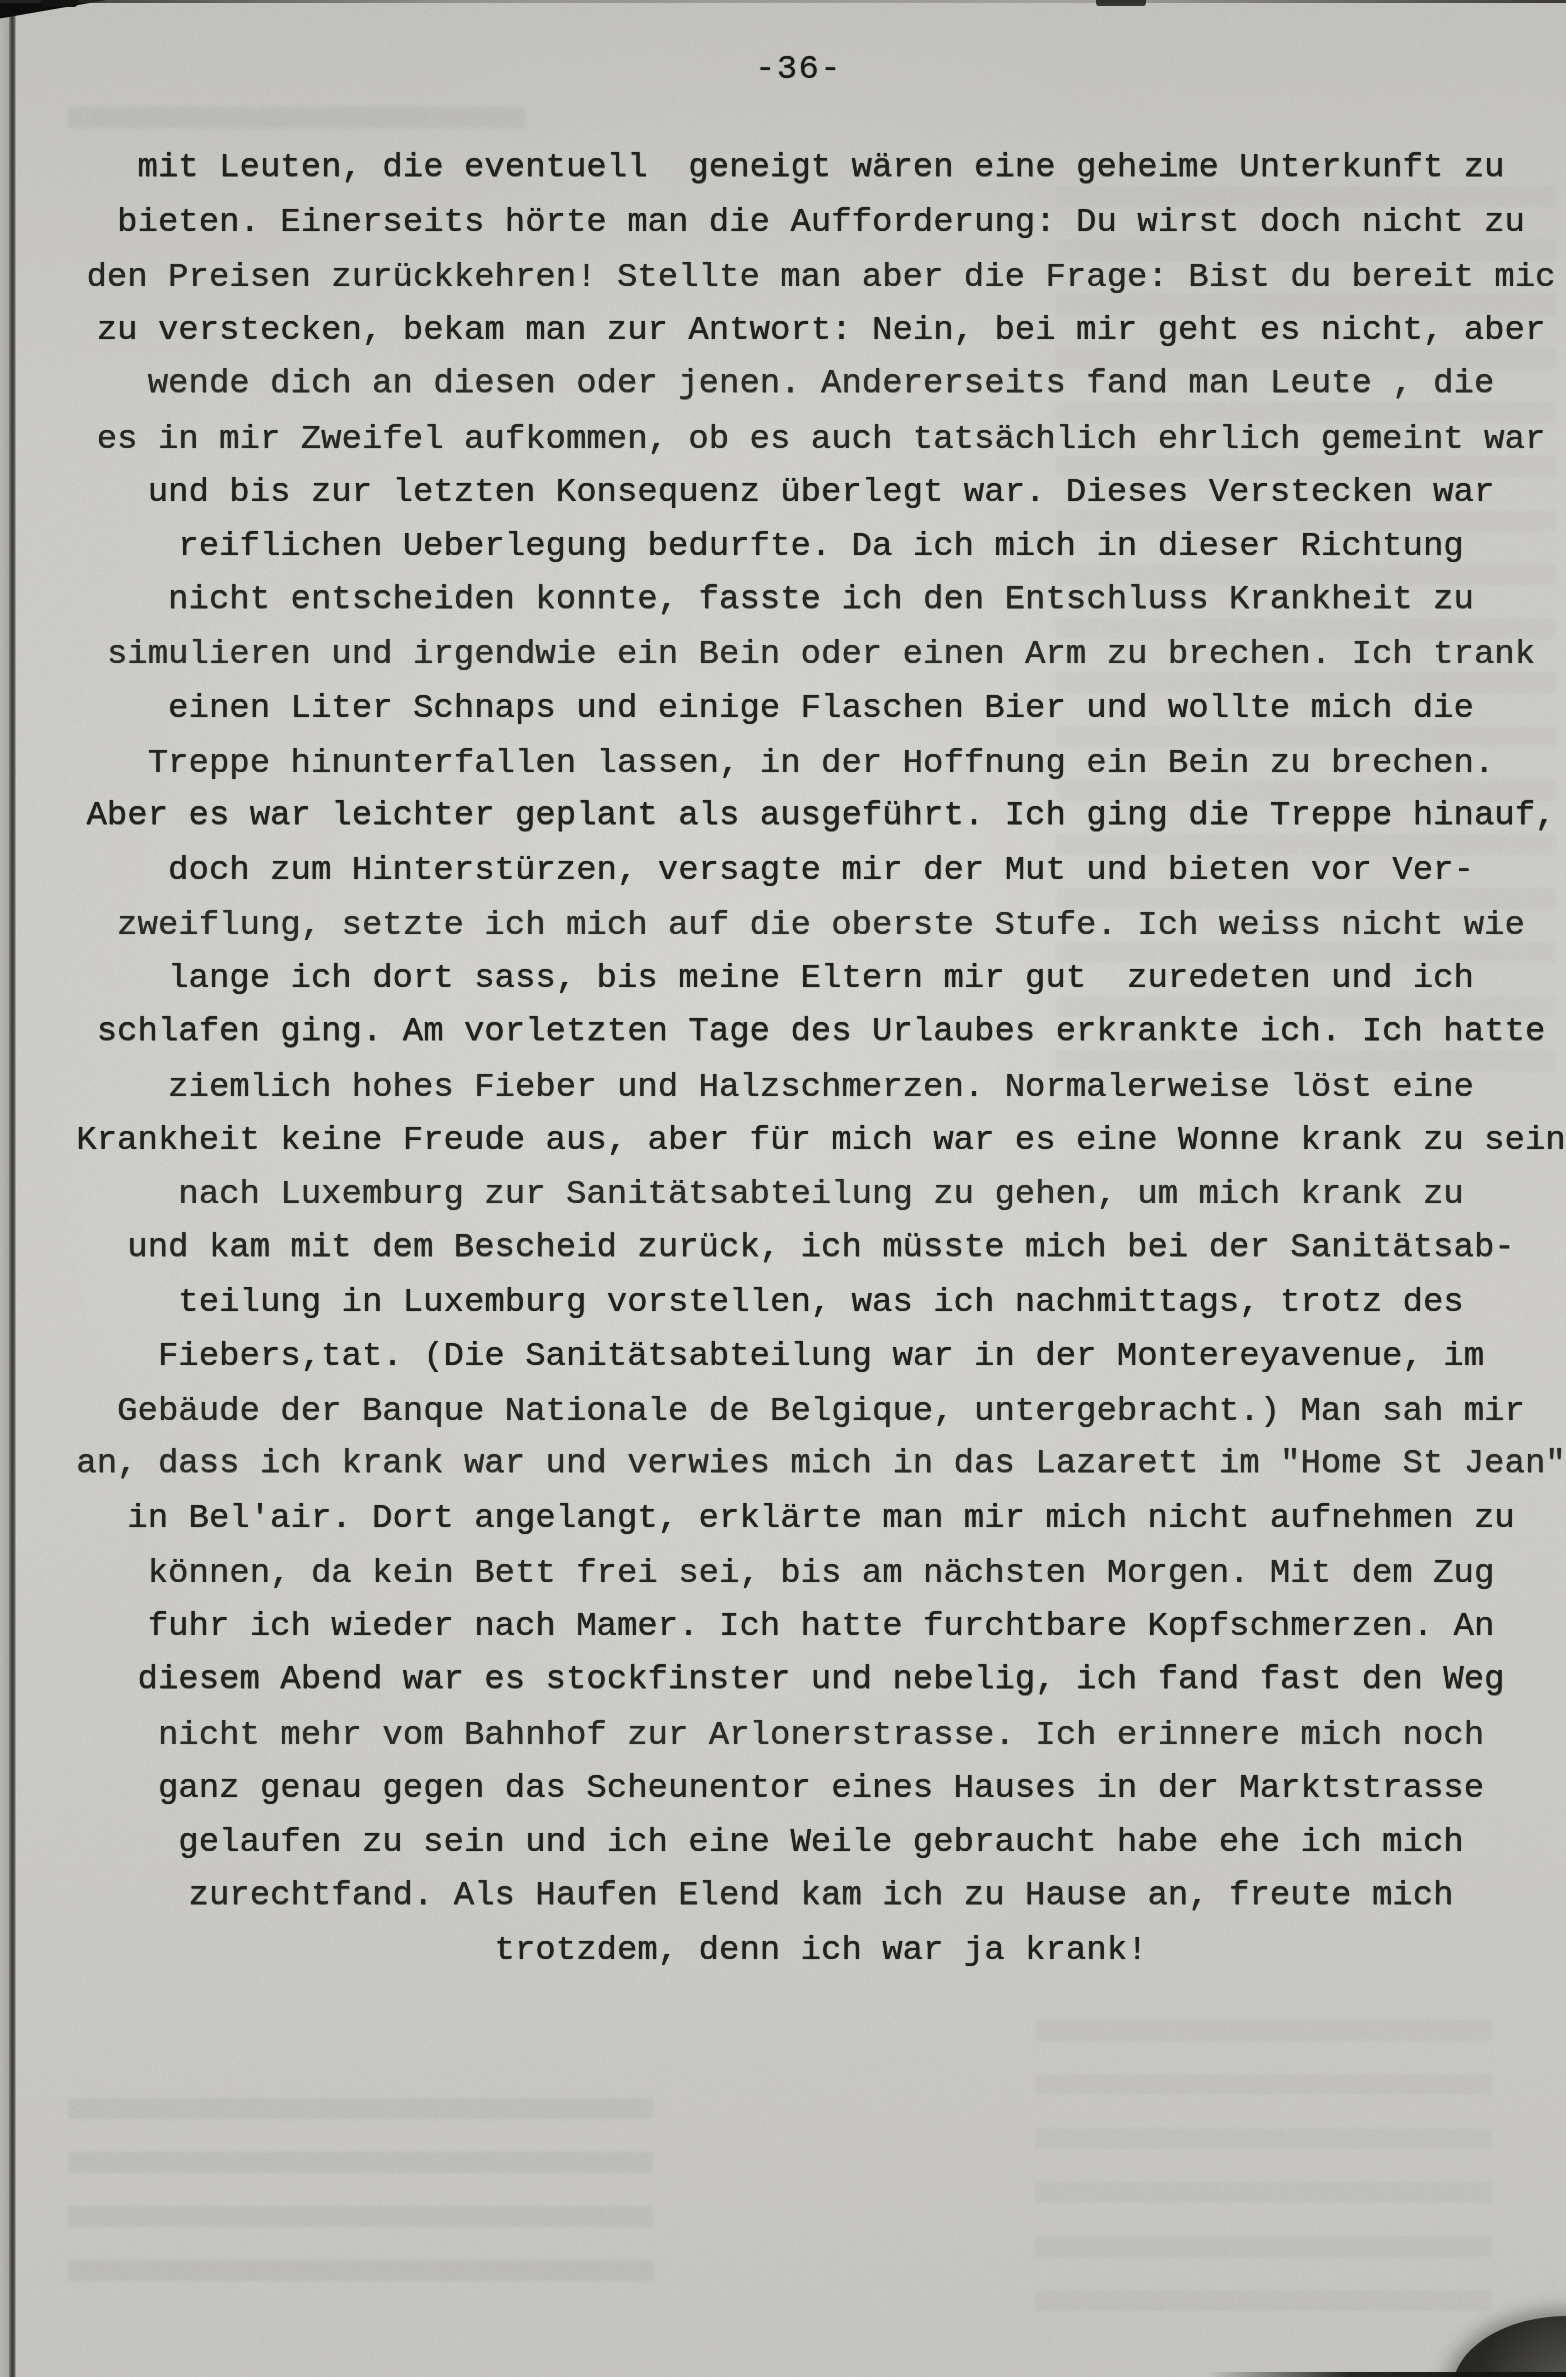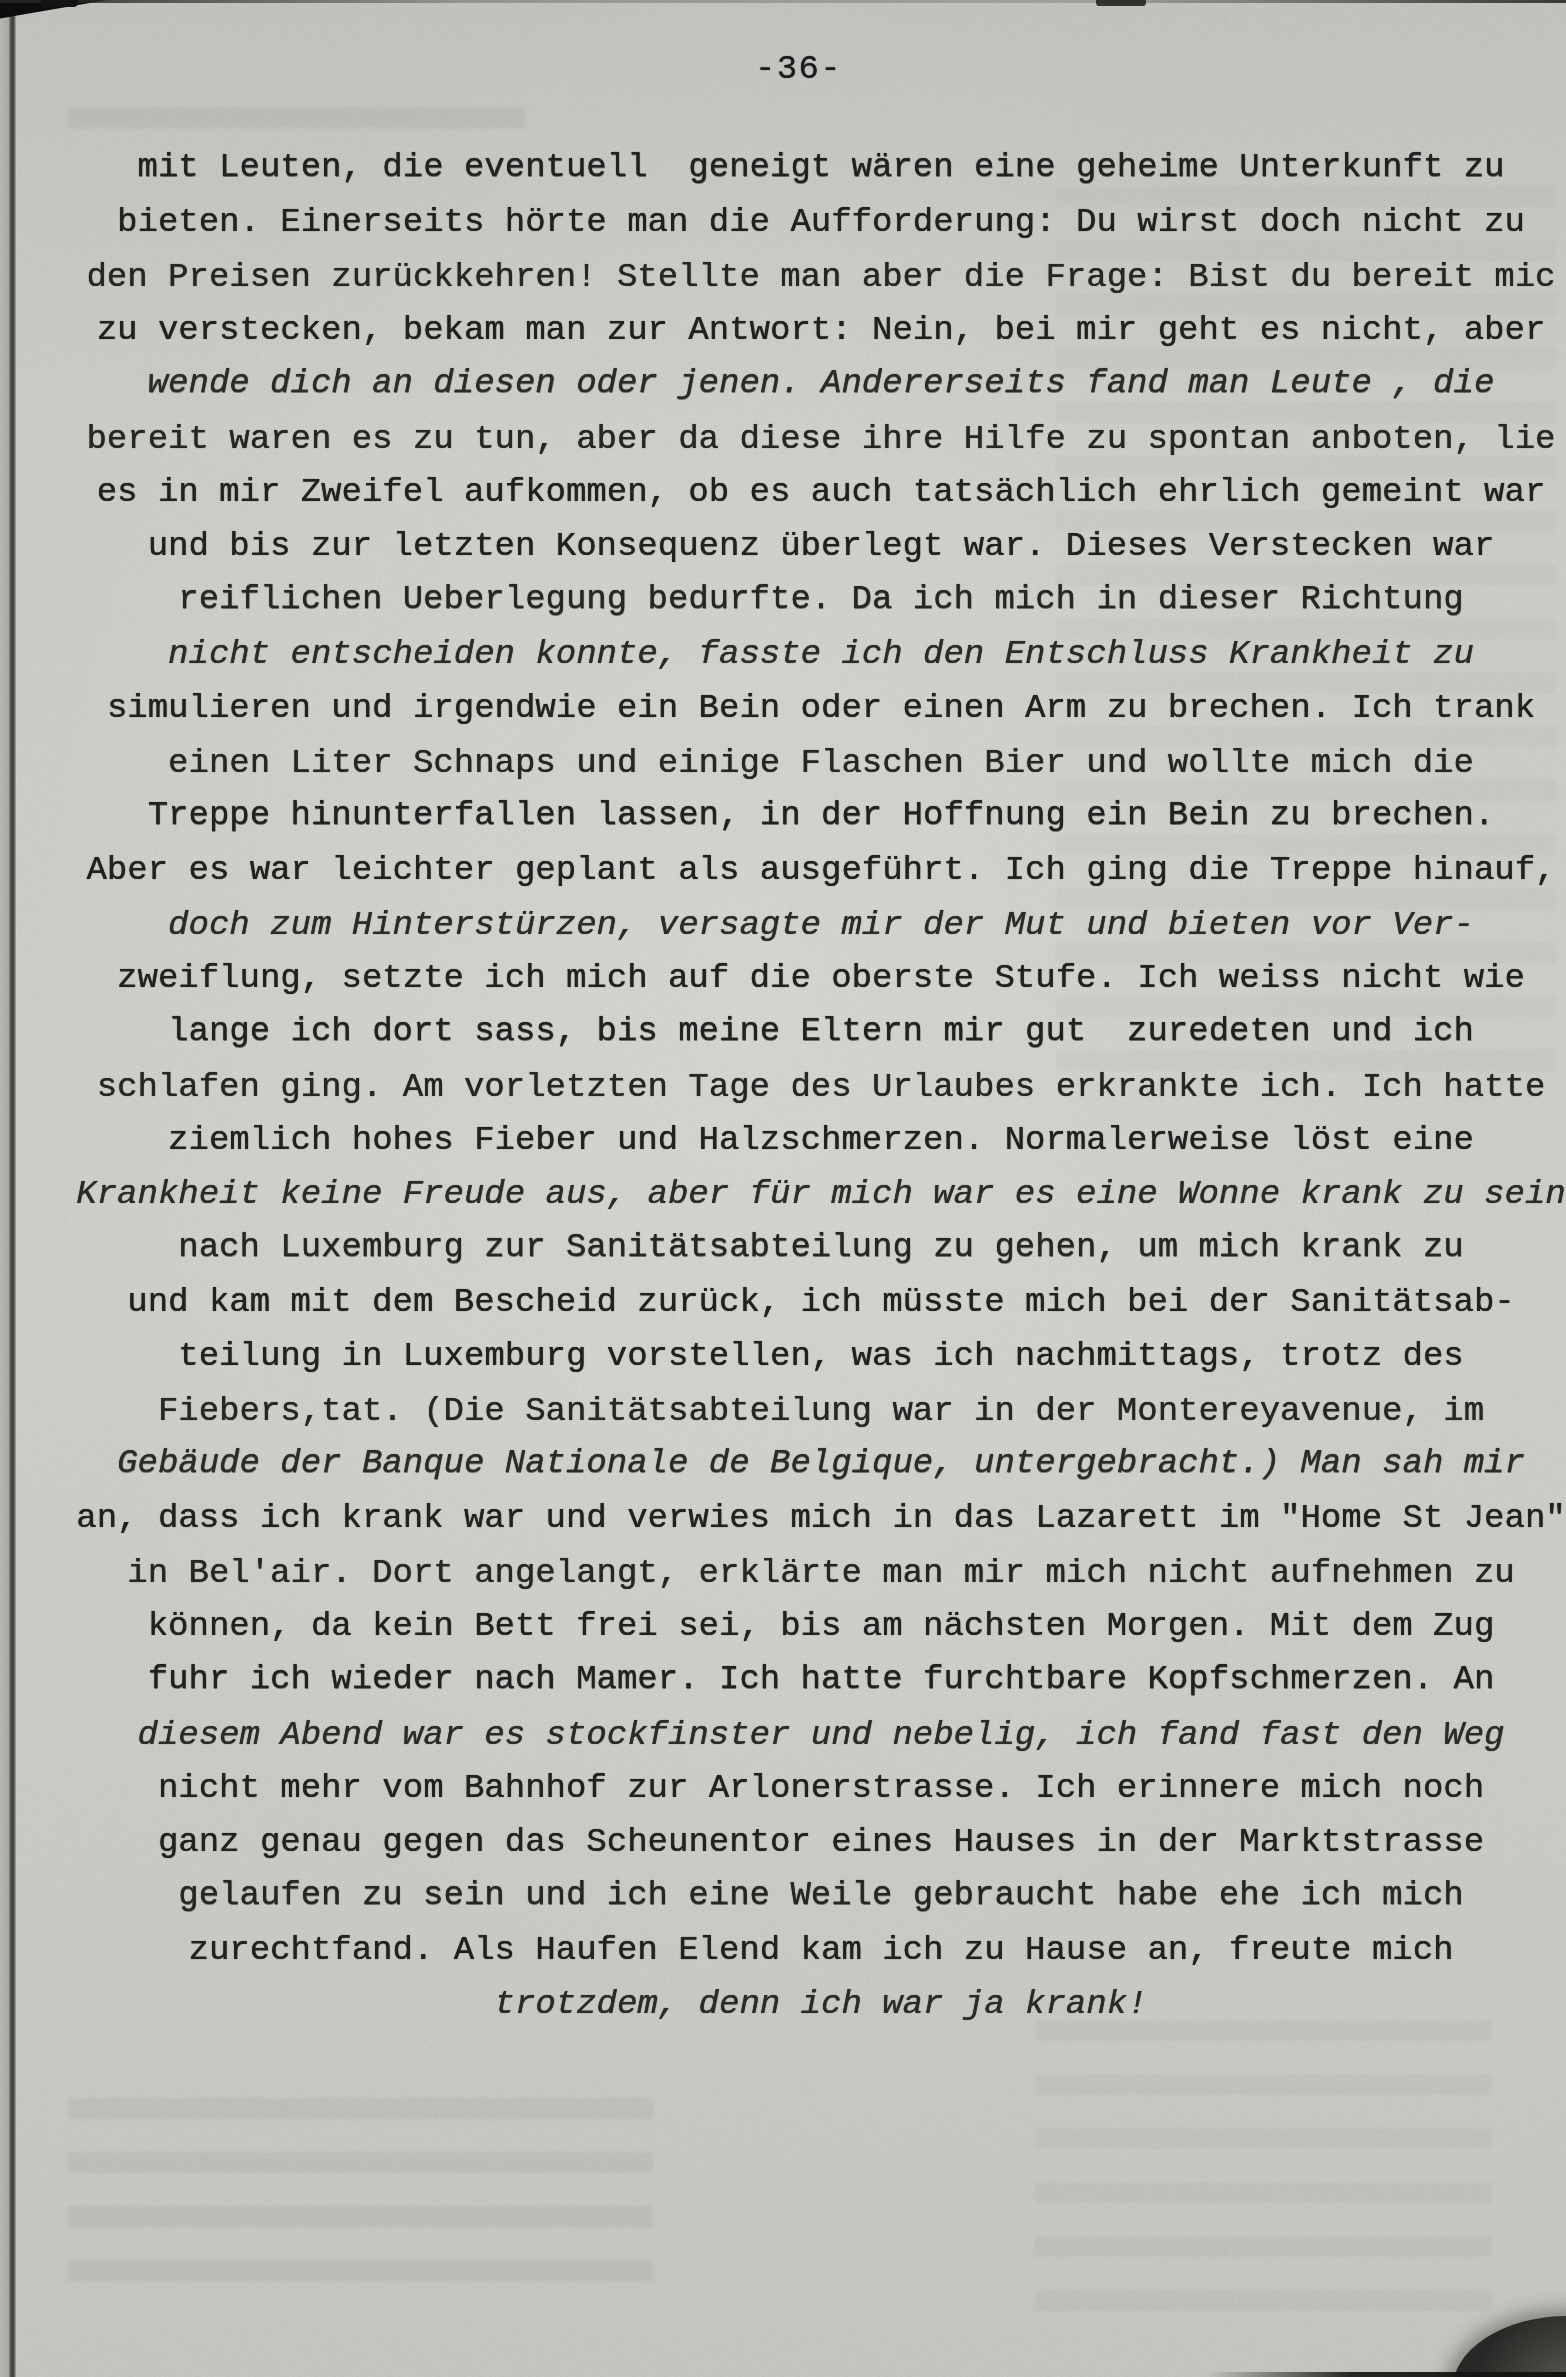--- a/index.html
+++ b/index.html
@@ -89,21 +89,21 @@
     height: 54px;
     line-height: 54px;
     font-size: 34px;
     white-space: pre;
     color: #242322;
     text-shadow: 0 0 1px rgba(30,29,28,0.85), 0.3px 0.3px 0.4px rgba(30,29,28,0.5);
     text-align: center;
   }
   .text-line:nth-child(3n)   { transform: translateY(0.7px);  opacity: .97; }
   .text-line:nth-child(4n+1) { transform: translateY(-0.7px); }
-  .text-line:nth-child(5n)   { opacity: .94; font-style: italic; }
+  .text-line:nth-child(5n)   { opacity: .94; }
 
   .grain {
     position: absolute; left: 0; top: 0; width: 100%; height: 100%;
     pointer-events: none;
     mix-blend-mode: multiply;
     opacity: .5;
   }
 </style>
 </head>
 <body>
@@ -115,21 +115,20 @@
   <div class="ghost ghost-bottom-l"></div>
   <div class="ghost ghost-bottom-r"></div>
 
   <div class="page-number">-36-</div>
   <div class="text-body">
       <div class="text-line">mit Leuten, die eventuell  geneigt wären eine geheime Unterkunft zu</div>
       <div class="text-line">bieten. Einerseits hörte man die Aufforderung: Du wirst doch nicht zu</div>
       <div class="text-line">den Preisen zurückkehren! Stellte man aber die Frage: Bist du bereit mic</div>
       <div class="text-line">zu verstecken, bekam man zur Antwort: Nein, bei mir geht es nicht, aber</div>
       <div class="text-line">wende dich an diesen oder jenen. Andererseits fand man Leute , die</div>
-      <div class="text-line">bereit waren es zu tun, aber da diese ihre Hilfe zu spontan anboten, lie</div>
       <div class="text-line">es in mir Zweifel aufkommen, ob es auch tatsächlich ehrlich gemeint war</div>
       <div class="text-line">und bis zur letzten Konsequenz überlegt war. Dieses Verstecken war</div>
       <div class="text-line">reiflichen Ueberlegung bedurfte. Da ich mich in dieser Richtung</div>
       <div class="text-line">nicht entscheiden konnte, fasste ich den Entschluss Krankheit zu</div>
       <div class="text-line">simulieren und irgendwie ein Bein oder einen Arm zu brechen. Ich trank</div>
       <div class="text-line">einen Liter Schnaps und einige Flaschen Bier und wollte mich die</div>
       <div class="text-line">Treppe hinunterfallen lassen, in der Hoffnung ein Bein zu brechen.</div>
       <div class="text-line">Aber es war leichter geplant als ausgeführt. Ich ging die Treppe hinauf,</div>
       <div class="text-line">doch zum Hinterstürzen, versagte mir der Mut und bieten vor Ver-</div>
       <div class="text-line">zweiflung, setzte ich mich auf die oberste Stufe. Ich weiss nicht wie</div>

